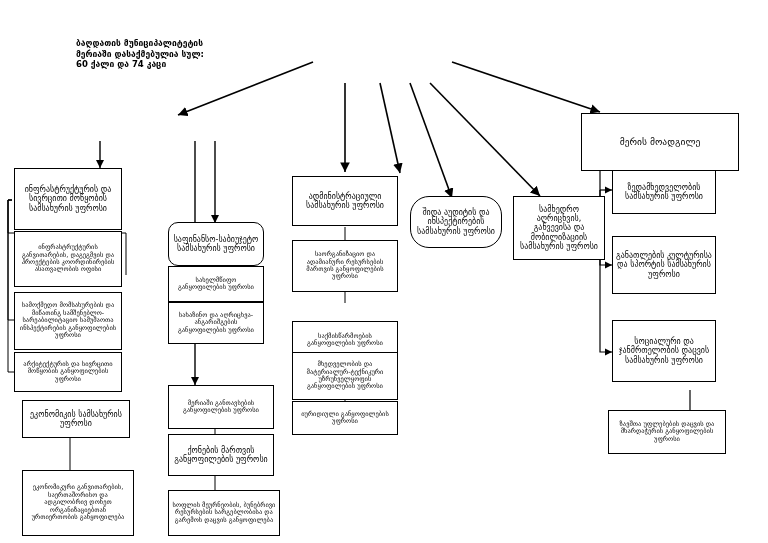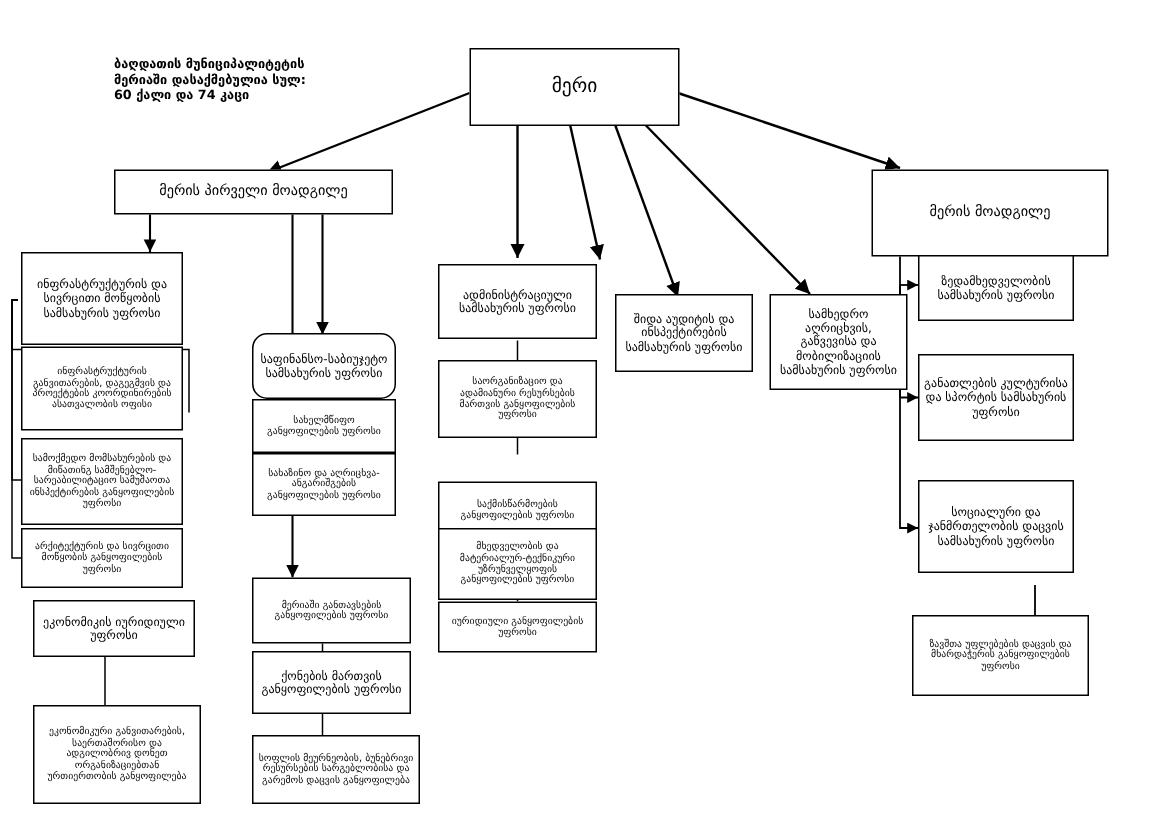--- a/index.html
+++ b/index.html
@@ -105,27 +105,21 @@
     <path d="M600 190 L612 190" stroke="#000" fill="none" stroke-width="1.2" marker-end="url(#arrow)"></path>
     <path d="M600 190 L600 265 L612 265" stroke="#000" fill="none" stroke-width="1.2" marker-end="url(#arrow)"></path>
     <path d="M600 190 L600 352 L612 352" stroke="#000" fill="none" stroke-width="1.2" marker-end="url(#arrow)"></path>
     <line x1="690" y1="390" x2="690" y2="410" stroke="#000" stroke-width="1.2"></line>
   </svg>
 
   <div class="note t-note" style="left:76px; top:38px; width:210px; height:42px;">ბაღდათის მუნიციპალიტეტის
 მერიაში დასაქმებულია სულ:
 60 ქალი და 74 კაცი</div>
 
-  <div class="node t-root" style="left:313px; top:32px; width:140px; height:52px;">
-    <span>მერი</span>
-  </div>
-
-  <div class="node t-lvl1" style="left:76px; top:113px; width:186px; height:30px;">
-    <span>მერის პირველი მოადგილე</span>
-  </div>
+
 
   <div class="node t-lvl1" style="left:581px; top:100px; width:158px; height:58px;margin-top:13px;">
     <span>მერის მოადგილე</span>
   </div>
 
   <div class="node t-lvl2" style="left:14px; top:168px; width:108px; height:62px;">
     <span>ინფრასტრუქტურის და სივრცითი მოწყობის სამსახურის უფროსი</span>
   </div>
   <div class="node t-lvl3" style="left:14px; top:231px; width:108px; height:56px;">
     <span>ინფრასტრუქტურის განვითარების, დაგეგმვის და პროექტების კოორდინირების ასათვალობის ოფისი</span>
@@ -141,21 +135,21 @@
     <span>საფინანსო-საბიუჯეტო სამსახურის უფროსი</span>
   </div>
   <div class="node t-lvl3" style="left:168px; top:266px; width:96px; height:36px;">
     <span>სახელმწიფო განყოფილების უფროსი</span>
   </div>
   <div class="node t-lvl3" style="left:168px; top:302px; width:96px; height:42px;">
     <span>სახაზინო და აღრიცხვა-ანგარიშგების განყოფილების უფროსი</span>
   </div>
 
   <div class="node t-lvl2" style="left:22px; top:400px; width:108px; height:38px;">
-    <span>ეკონომიკის იურიდიული უფროსი</span>
+    <span>ეკონომიკის სამსახურის უფროსი</span>
   </div>
   <div class="node t-lvl3" style="left:22px; top:470px; width:112px; height:66px;">
     <span>ეკონომიკური განვითარების, საერთაშორისო და ადგილობრივ დონეთ ორგანიზაციებთან ურთიერთობის განყოფილება</span>
   </div>
 
   <div class="node t-lvl2" style="left:292px; top:176px; width:106px; height:50px;">
     <span>ადმინისტრაციული სამსახურის უფროსი</span>
   </div>
   <div class="node t-lvl3" style="left:292px; top:240px; width:106px; height:52px;">
     <span>საორგანიზაციო და ადამიანური რესურსების მართვის განყოფილების უფროსი</span>
@@ -163,21 +157,21 @@
   <div class="node t-lvl3" style="left:292px; top:321px; width:106px; height:38px;">
     <span>საქმისწარმოების განყოფილების უფროსი</span>
   </div>
   <div class="node t-lvl3" style="left:292px; top:352px; width:106px; height:48px;">
     <span>მხედველობის და მატერიალურ-ტექნიკური უზრუნველყოფის განყოფილების უფროსი</span>
   </div>
   <div class="node t-lvl3" style="left:292px; top:401px; width:106px; height:34px;">
     <span>იურიდიული განყოფილების უფროსი</span>
   </div>
 
-  <div class="node t-lvl2" style="left:410px; top:196px; width:92px; height:52px;">
+  <div class="node t-lvl2" style="left:410px; top:196px; width:92px; height:52px;border-radius:19px;">
     <span>შიდა აუდიტის და ინსპექტირების სამსახურის უფროსი</span>
   </div>
 
   <div class="node t-lvl2" style="left:513px; top:196px; width:92px; height:64px;">
     <span>სამხედრო აღრიცხვის, გაწვევისა და მობილიზაციის სამსახურის უფროსი</span>
   </div>
 
   <div class="node t-lvl3" style="left:168px; top:385px; width:106px; height:44px;">
     <span>მერიაში განთავსების განყოფილების უფროსი</span>
   </div>
@@ -190,17 +184,17 @@
 
   <div class="node t-lvl2" style="left:612px; top:170px; width:104px; height:44px;">
     <span>ზედამხედველობის სამსახურის უფროსი</span>
   </div>
   <div class="node t-lvl2" style="left:612px; top:236px; width:104px; height:58px;">
     <span>განათლების კულტურისა და სპორტის სამსახურის უფროსი</span>
   </div>
   <div class="node t-lvl2" style="left:612px; top:320px; width:104px; height:62px;">
     <span>სოციალური და ჯანმრთელობის დაცვის სამსახურის უფროსი</span>
   </div>
-  <div class="node t-lvl3" style="left:608px; top:410px; width:118px; height:54px;">
+  <div class="node t-lvl3" style="left:608px; top:410px; width:118px; height:44px;">
     <span>ზავშთა უფლებების დაცვის და მხარდაჭერის განყოფილების უფროსი</span>
   </div>
 
 </div>
 
 </body></html>

